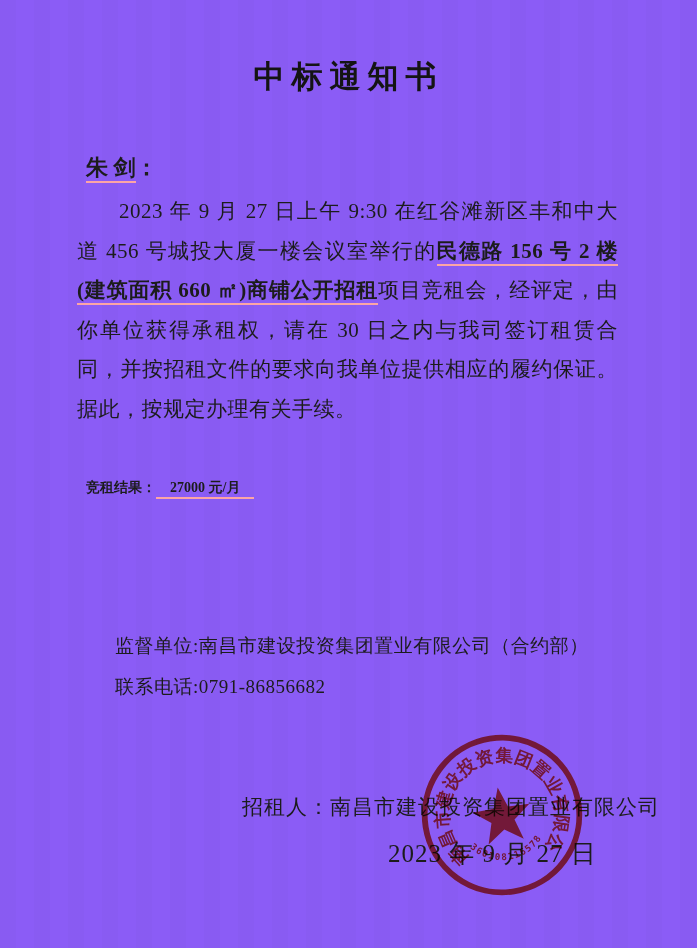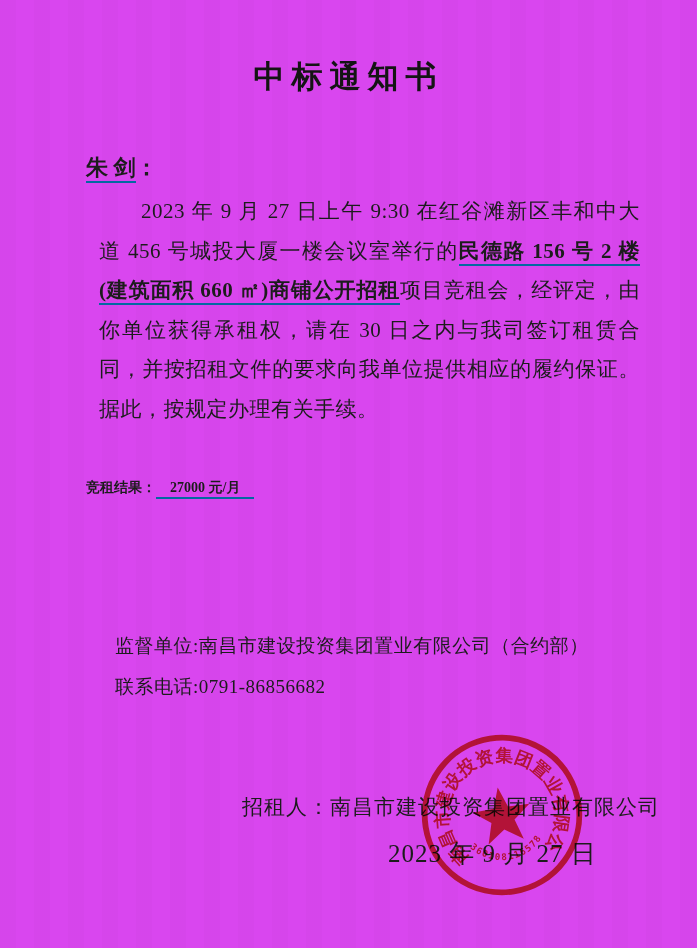--- a/index.html
+++ b/index.html
@@ -1,20 +1,20 @@
 <!DOCTYPE html>
 <html><head>
 <meta charset="utf-8">
 <style>
   html,body{margin:0;padding:0;background:#e8e8e8;}
   .page{
     position:relative;
     width:697px;height:948px;
     margin:0 auto;
-    background:#d946ef;
+    background:#8b5cf6;
     overflow:hidden;
     font-family:"Liberation Serif","DejaVu Serif",serif;
     color:#1c1c1c;
   }
   .scan-stripes{
     position:absolute;inset:0;
     background:repeating-linear-gradient(90deg,
       rgba(0,0,0,0.016) 0 16px, rgba(0,0,0,0) 16px 34px);
     pointer-events:none;
   }
@@ -24,30 +24,30 @@
     text-align:center;
     font-size:31px;font-weight:700;
     letter-spacing:7px;
     color:#141414;
   }
   .recipient{
     position:absolute;left:86px;top:151px;
     font-size:22px;line-height:34px;
   }
   .b{font-weight:700;}
-  .u{border-bottom:2px solid #0369a1;padding-bottom:1px;}
+  .u{border-bottom:2px solid #fca5a5;padding-bottom:1px;}
   .body-para{
     position:absolute;left:77px;width:541px;
     margin:0;
     font-size:21px;line-height:39.5px;
     text-align:justify;
     text-indent:2em;
     letter-spacing:0.5px;
   }
-  .para1{top:192px;margin-left:22px;}
+  .para1{top:192px;}
   .para2{top:545px;}
   .result-line{
     position:absolute;left:86px;top:470px;
     font-size:14px;line-height:36px;
   }
   .result-line .val{padding:0 14px 2px 14px;}
   .plain-line{
     position:absolute;left:77px;width:560px;
     font-size:19px;line-height:36px;
     text-indent:2em;

